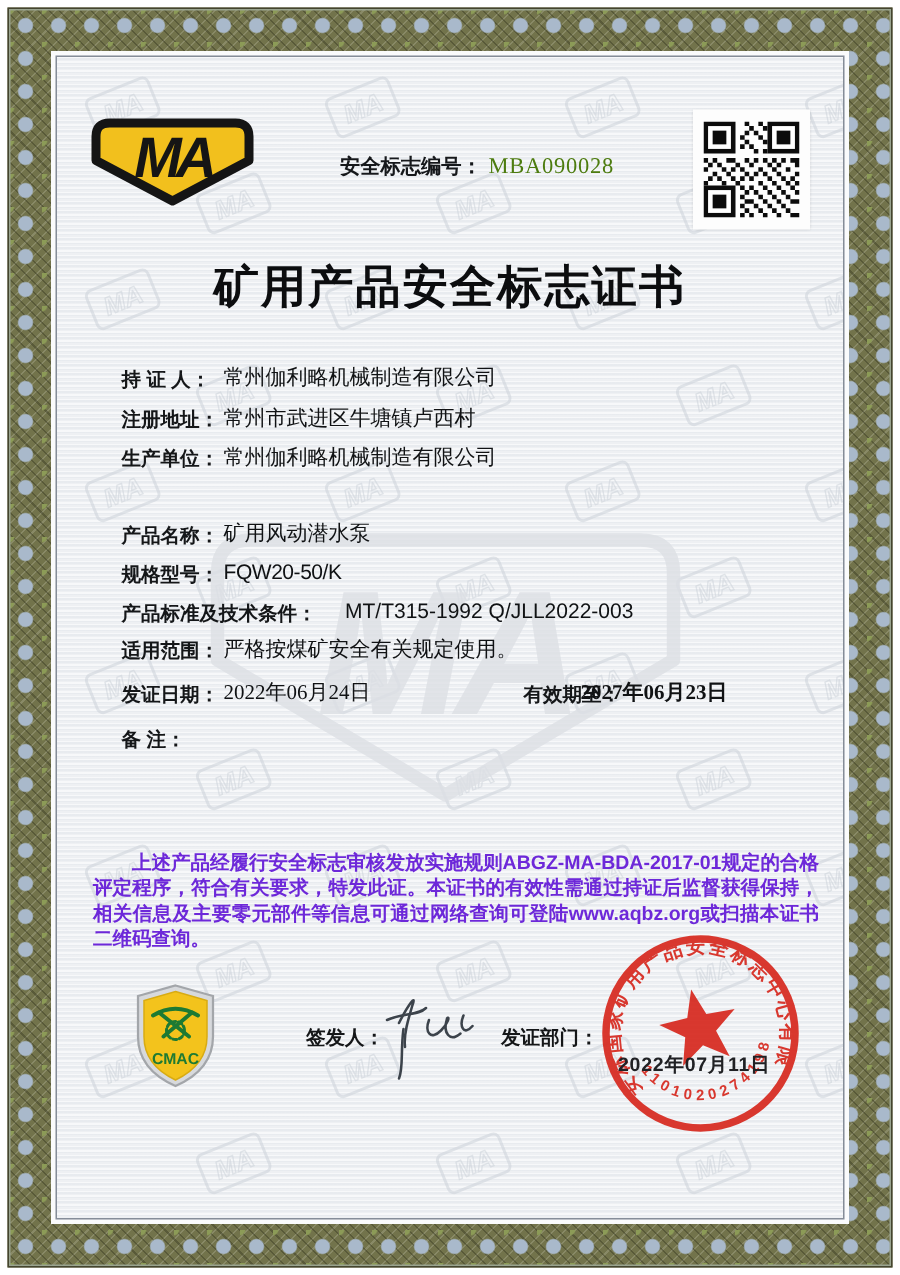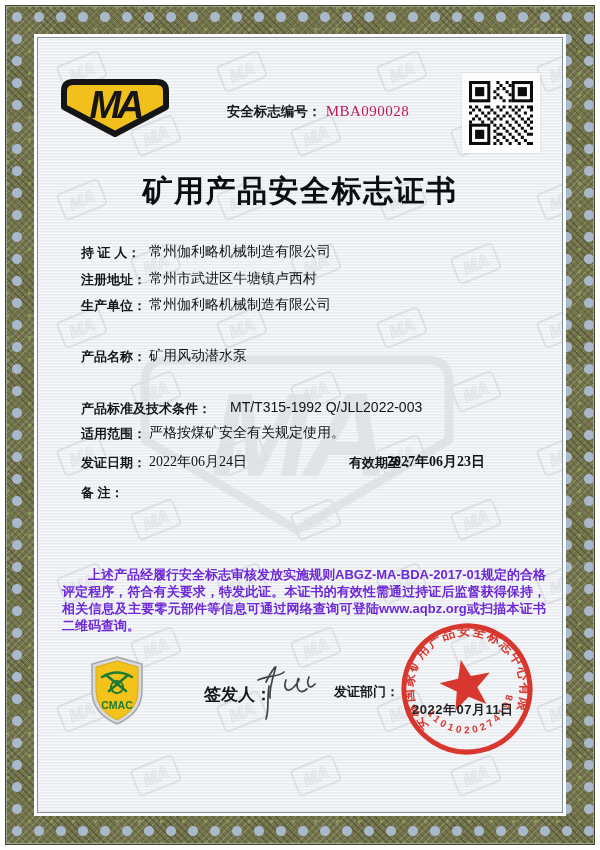--- a/index.html
+++ b/index.html
@@ -16,33 +16,33 @@
     border:1px solid #44452f;box-shadow:inset 0 0 0 1px #9aa48f;}
   .paper{position:absolute;inset:37px;background:#eef0f3;border:1px solid #858d98;box-shadow:0 0 0 3px #fafbfc;overflow:hidden;}
   .paper::before{content:"";position:absolute;inset:0;
     background:repeating-linear-gradient(180deg,rgba(255,255,255,.55) 0 1px,rgba(221,226,232,.35) 1px 2px,transparent 2px 3px);pointer-events:none;}
   .wm-tile{position:absolute;inset:0;width:100%;height:100%;}
   .wm-big{position:absolute;left:89px;top:316px;width:340px;height:185px;opacity:.8;}
   
   .ma-logo{position:absolute;left:22px;top:40px;width:110px;height:60px;}
   .certno{position:absolute;left:130px;top:64px;width:300px;text-align:center;white-space:nowrap;}
   .certno .lab{font-size:13.5px;font-weight:bold;color:#16181b;font-family:"Liberation Serif","DejaVu Serif",serif;margin-top:10px;}
-  .certno .num{font-size:15px;color:#be185d;font-family:"Liberation Serif","DejaVu Serif",serif;letter-spacing:.5px;}
+  .certno .num{font-size:15px;color:#4d7c0f;font-family:"Liberation Serif","DejaVu Serif",serif;letter-spacing:.5px;}
   .qr-box{position:absolute;left:424px;top:35px;width:78px;height:80px;background:#fdfdfd;display:flex;align-items:center;justify-content:center;box-shadow:0 0 2px rgba(0,0,0,.12);}
   .title{position:absolute;left:0;top:133px;width:100%;text-align:center;font-size:30px;font-weight:900;color:#0c0d0f;letter-spacing:1.5px;font-family:"Liberation Serif","DejaVu Serif",serif;}
   
   .row{position:absolute;left:27px;width:480px;height:22px;white-space:nowrap;}
   .row .lbl{position:absolute;left:16px;top:0;font-size:13px;font-weight:bold;color:#141618;}
   .row .val{position:absolute;left:84px;top:-1px;font-size:14px;font-weight:normal;color:#101214;font-family:"Liberation Serif","DejaVu Serif",serif;}
   .row .lbl2{position:absolute;left:242px;top:0;font-size:13px;font-weight:bold;color:#141618;margin-left:42px;}
   .row .val2{position:absolute;left:322px;top:-1px;font-size:14px;font-weight:bold;color:#101214;font-family:"Liberation Serif","DejaVu Serif",serif;text-align:center;}
   .statement{position:absolute;left:24px;top:528px;width:484px;font-size:13px;line-height:17px;font-weight:bold;color:#6d28d9;text-align:justify;text-indent:2em;}
   
   .cmac-logo{position:absolute;left:50px;top:617px;width:58px;height:72px;}
-  .issuer-label{position:absolute;left:166px;top:645px;font-size:17px;font-weight:bold;color:#141618;}
+  .issuer-label{position:absolute;left:166px;top:645px;font-size:13px;font-weight:bold;color:#141618;}
   .sig{position:absolute;left:210px;top:618px;width:80px;height:66px;}
   .dept-label{position:absolute;left:296px;top:645px;font-size:13px;font-weight:bold;color:#141618;}
   .seal{position:absolute;left:357px;top:579px;width:144px;height:144px;}
   .seal-date{position:absolute;left:374px;top:663px;font-size:13px;font-weight:bold;color:#202124;letter-spacing:.5px;z-index:5;}
 </style>
 </head>
 <body>
 
 <div class="sheet">
   <div class="frame"></div>
@@ -107,20 +107,24 @@
       <span class="val">常州市武进区牛塘镇卢西村</span>
     </div>
     <div class="row" style="top:259px">
       <span class="lbl">生产单位：</span>
       <span class="val">常州伽利略机械制造有限公司</span>
     </div>
     <div class="row" style="top:310px">
       <span class="lbl">产品名称：</span>
       <span class="val">矿用风动潜水泵</span>
     </div>
+    <div class="row" style="top:336px">
+      <span class="lbl">规格型号：</span>
+      <span class="val" style="font-family:'Liberation Sans','DejaVu Sans',sans-serif;letter-spacing:-.3px">FQW20-50/K</span>
+    </div>
     <div class="row" style="top:362px">
       <span class="lbl">产品标准及技术条件：</span>
       <span class="val" style="left:165px;font-family:'Liberation Sans','DejaVu Sans',sans-serif">MT/T315-1992 Q/JLL2022-003</span>
     </div>
     <div class="row" style="top:387px">
       <span class="lbl">适用范围：</span>
       <span class="val">严格按煤矿安全有关规定使用。</span>
     </div>
     <div class="row" style="top:416px">
       <span class="lbl">发证日期：</span>

